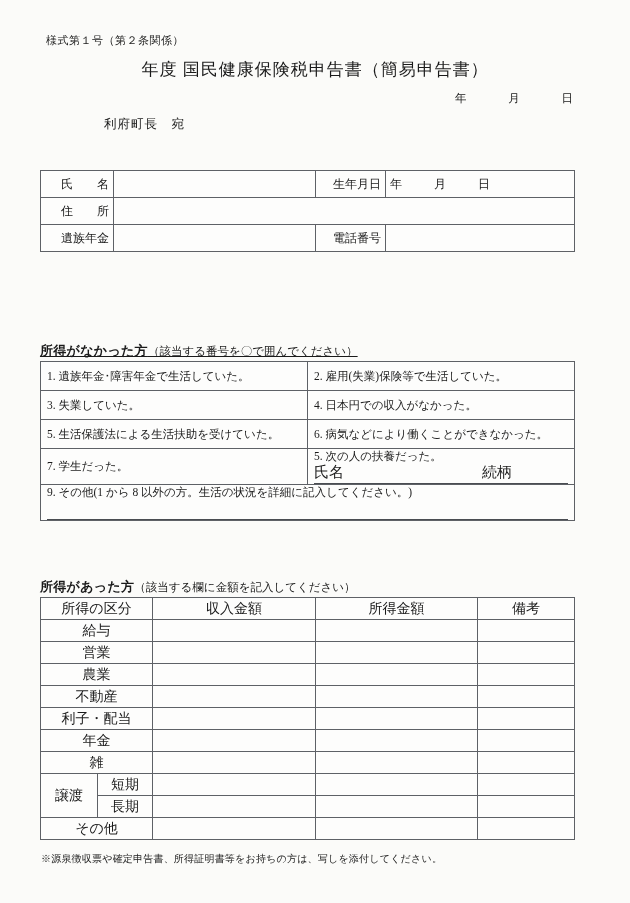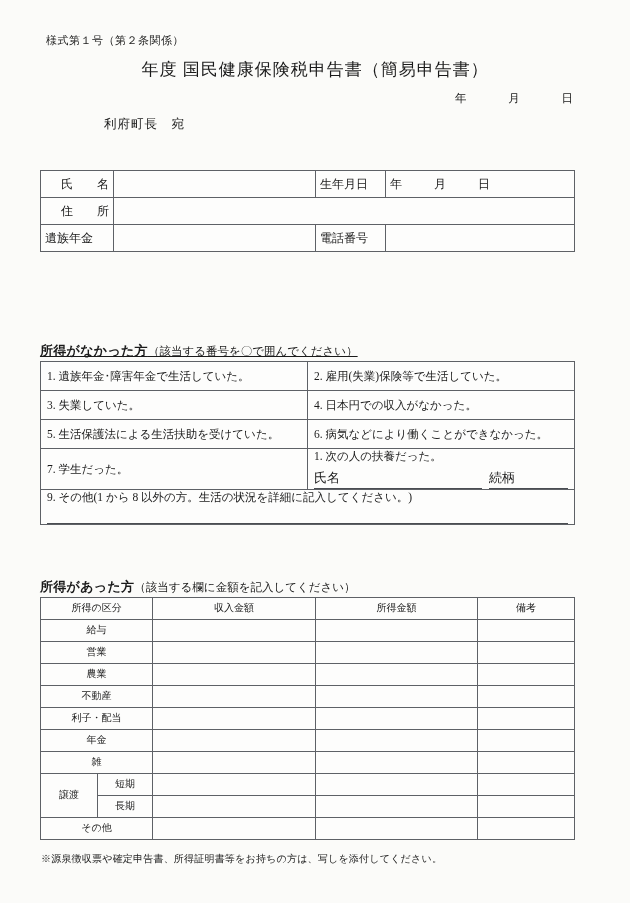--- a/index.html
+++ b/index.html
@@ -84,21 +84,21 @@
     font-size: 12px;
     padding: 0 4px;
     vertical-align: middle;
     line-height: 1.25;
   }
 
   
   #applicant-table { left: 40px; top: 170px; width: 534px; }
   #applicant-table td { height: 26px; }
   .lbl {
-    text-align: left;
+    text-align: right;
     letter-spacing: 0;
     white-space: nowrap;
   }
   .lbl-spread {
     text-align: right;
     white-space: nowrap;
   }
   .ymd {
     font-size: 11.5px;
     white-space: nowrap;
@@ -130,25 +130,23 @@
   #noincome-table { left: 40px; top: 361px; width: 534px; }
   #noincome-table td {
     height: 28px;
     font-size: 11.5px;
     padding: 0 6px;
     vertical-align: middle;
   }
   td.tall { height: 46px; vertical-align: top; padding-top: 5px; }
   td.tall9 { height: 48px; vertical-align: top; padding-top: 5px; }
   .sub-fields {
-    margin-top: 7px;
     display: flex;
-    font-size: 13px;
-    white-space: nowrap;
-    gap: 7px;
+    font-size: 15px;
+    white-space: nowrap;
   }
   .sub-fields .f1 {
     border-bottom: 1px solid #4a4d52;
     width: 168px;
     padding-bottom: 1px;
   }
   .sub-fields .f2 {
     border-bottom: 1px solid #4a4d52;
     flex: 1;
     padding-bottom: 1px;
@@ -157,21 +155,21 @@
     margin-top: 18px;
     border-bottom: 1px solid #4a4d52;
     height: 1px;
   }
 
   
   #income-head { left: 40px; top: 578px; }
   #income-table { left: 40px; top: 597px; width: 534px; }
   #income-table td {
     height: 21px;
-    font-size: 10px;
+    font-size: 14px;
     text-align: center;
     padding: 0 2px;
   }
   #income-table td.hdr { height: 21px; }
   #income-table td.blank { background: #fdfdfc; }
 
   .footnote {
     position: absolute;
     left: 41px; top: 852px;
     font-size: 10px;
@@ -249,21 +247,21 @@
         <td>3. 失業していた。</td>
         <td>4. 日本円での収入がなかった。</td>
       </tr>
       <tr>
         <td>5. 生活保護法による生活扶助を受けていた。</td>
         <td>6. 病気などにより働くことができなかった。</td>
       </tr>
       <tr>
         <td class="tall">7. 学生だった。</td>
         <td class="tall">
-          <span>1. 次の人の扶養だった。</span>
+          <span>5. 次の人の扶養だった。</span>
           <div class="sub-fields">
             <span class="f1"><span>氏名</span></span>
             <span class="f2"><span>続柄</span></span>
           </div>
         </td>
       </tr>
       <tr>
         <td class="tall9" colspan="2">
           <span>9. その他(1 から 8 以外の方。生活の状況を詳細に記入してください。)</span>
           <div class="writein-line"></div>

